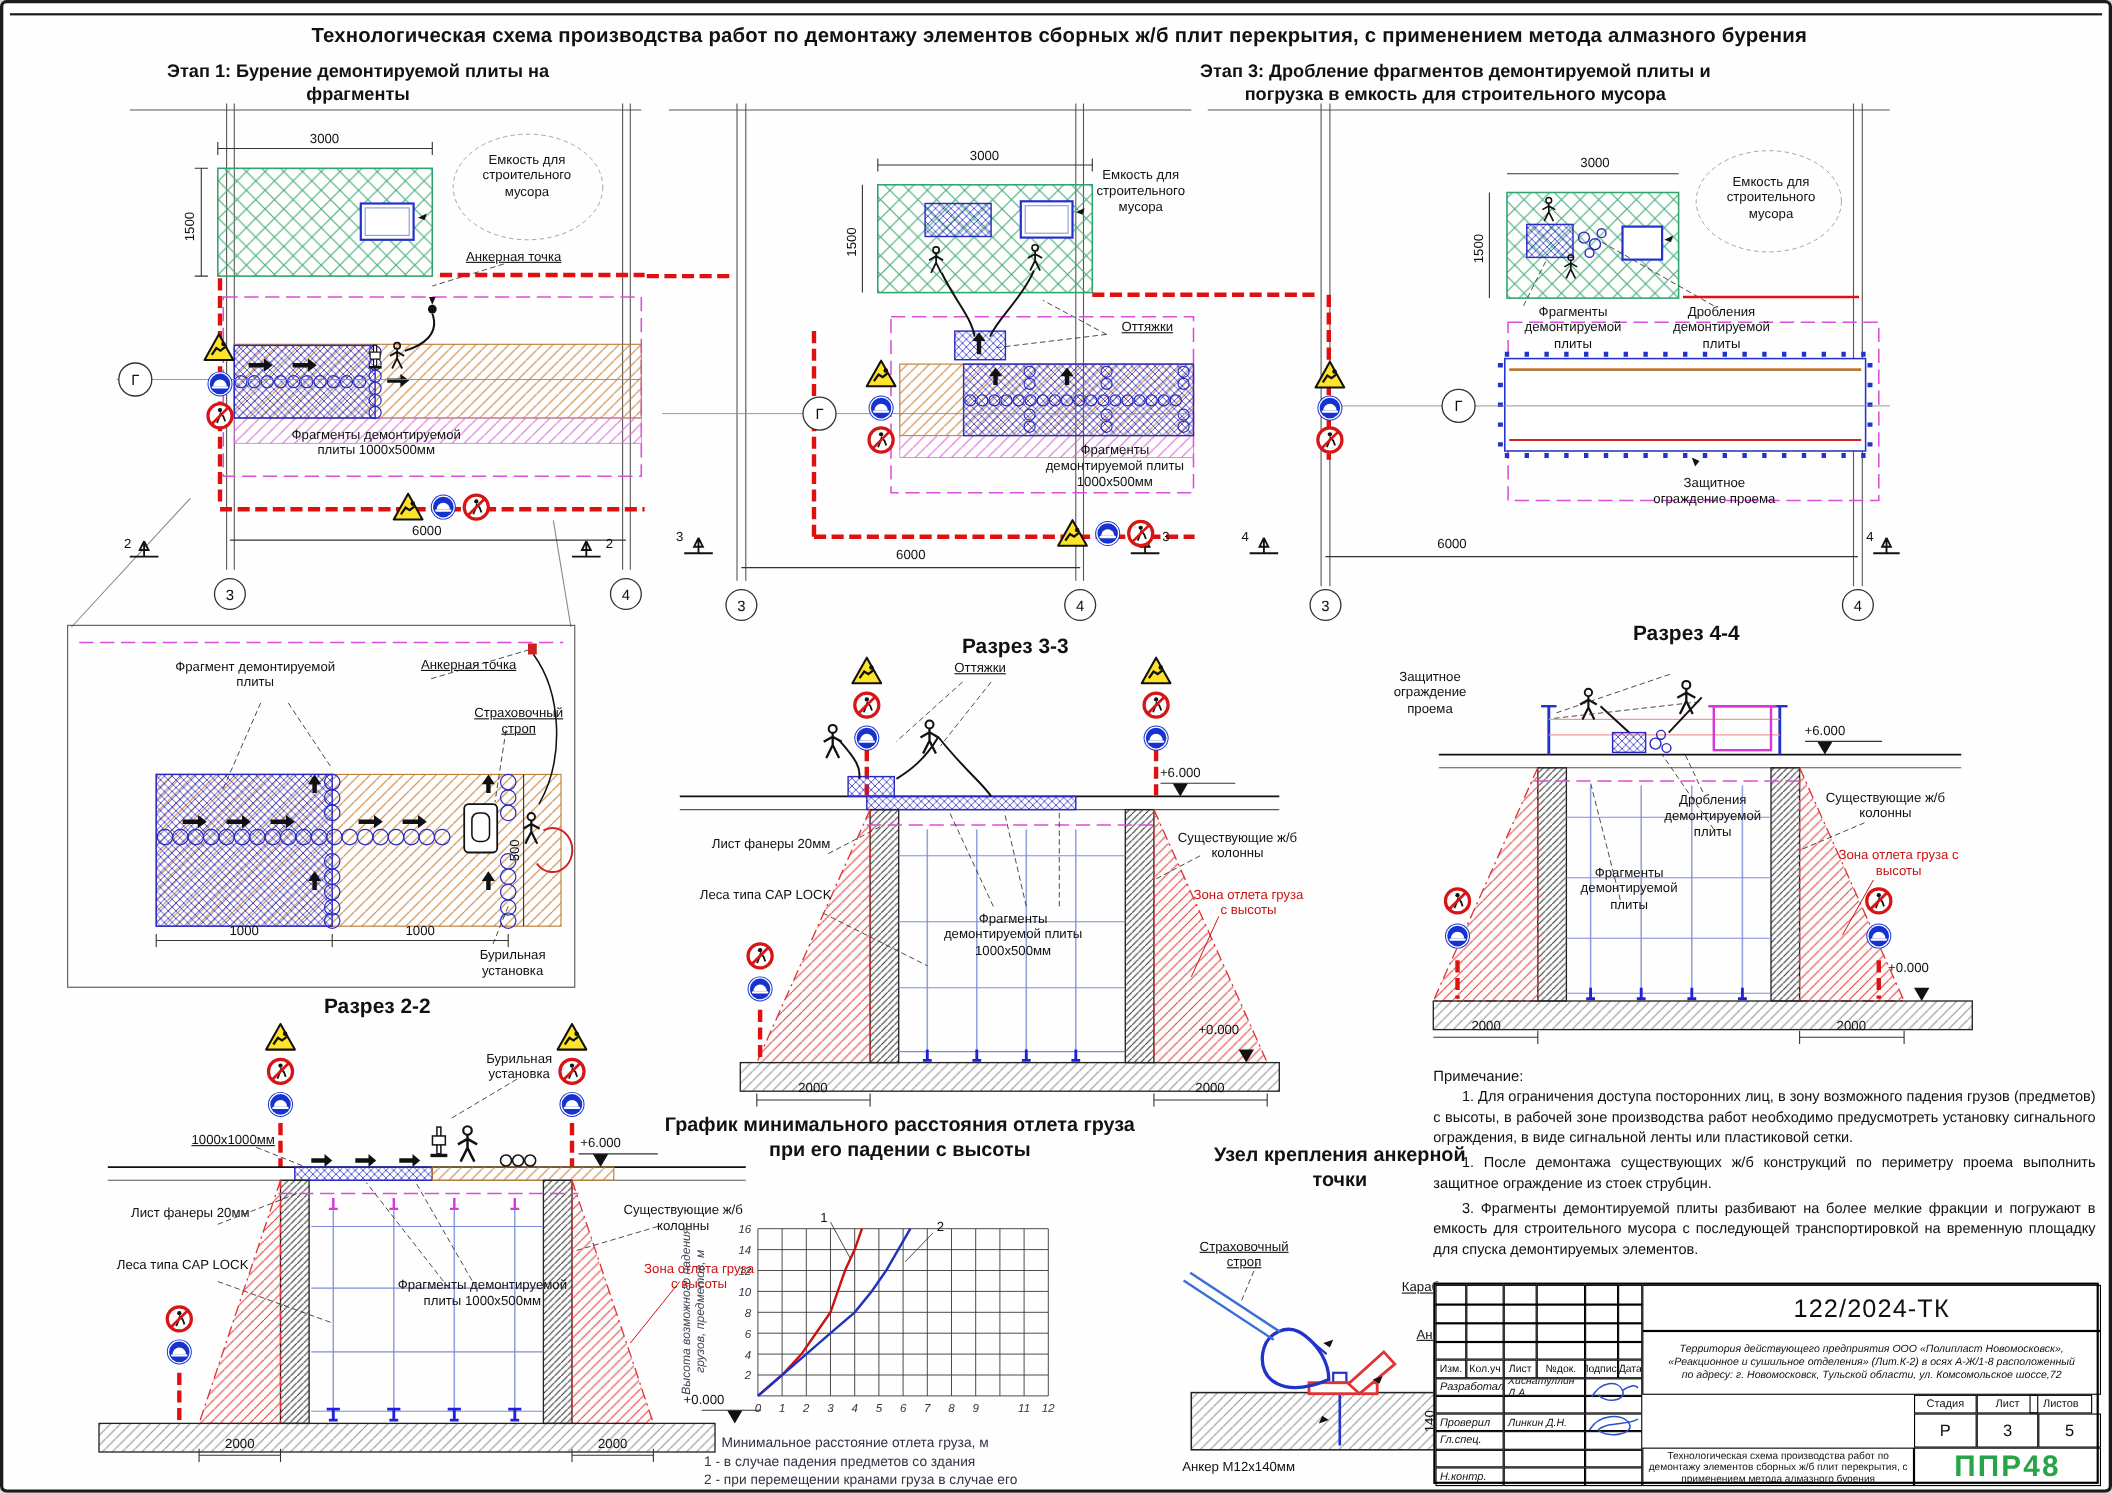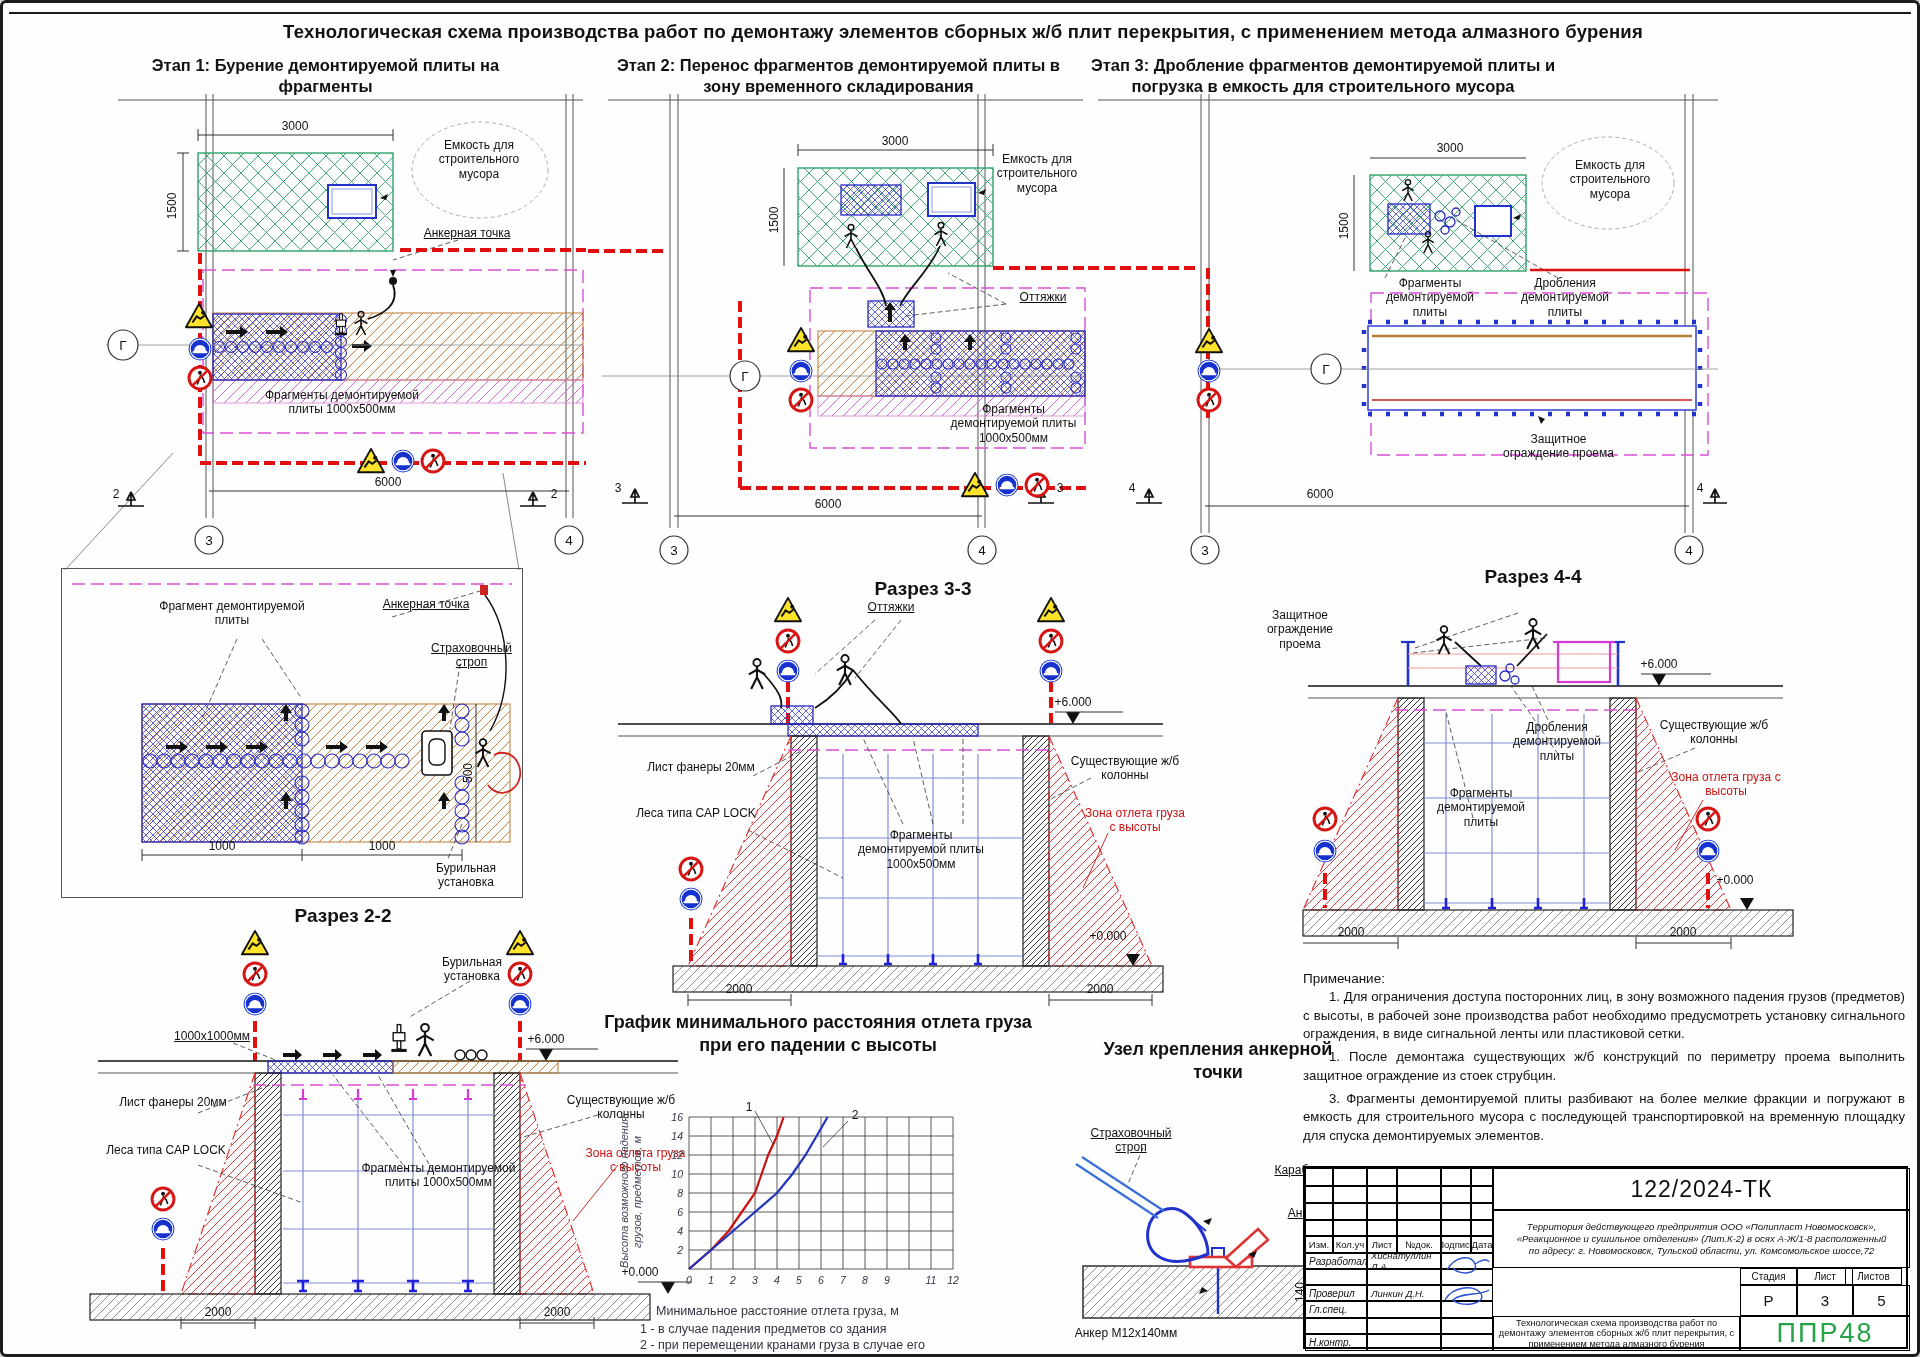--- a/index.html
+++ b/index.html
@@ -112,21 +112,20 @@
 </svg>
 
 <svg width="1920" height="1357" style="position:absolute;left:0;top:0">
   <line x1="170" y1="450" x2="62" y2="567" stroke="#888" stroke-width="1"></line>
   <line x1="500" y1="470" x2="516" y2="567" stroke="#888" stroke-width="1"></line>
 </svg>
 
 <div class="main-title">Технологическая схема производства работ по демонтажу элементов сборных ж/б  плит перекрытия, с применением метода алмазного бурения</div>
 
 <div class="ttl" style="left:100px;top:52px;width:445px">Этап 1: Бурение демонтируемой плиты на фрагменты</div>
-<div class="ttl" style="left:608px;top:52px;width:455px">Этап 2: Перенос фрагментов демонтируемой плиты в зону временного складирования</div>
 <div class="ttl" style="left:1080px;top:52px;width:480px">Этап 3: Дробление фрагментов демонтируемой плиты и погрузка в емкость для строительного мусора</div>
 
 <div class="panel" style="left:85px;top:85px;width:500px;height:478px">
   <svg width="500" height="478" viewBox="0 0 500 478">
     <line x1="30" y1="12" x2="495" y2="12" class="thin"></line>
     <line x1="118" y1="6" x2="118" y2="430" class="thin"></line>
         <line x1="125" y1="6" x2="125" y2="430" class="thin"></line>
     <line x1="478" y1="6" x2="478" y2="430" class="thin"></line>
         <line x1="485" y1="6" x2="485" y2="430" class="thin"></line>
     <rect x="110" y="65" width="195" height="98" class="grn"></rect>
@@ -890,16 +889,16 @@
 
   <div class="c" style="left:188px;top:0;width:417px;height:42px;font-size:23px;letter-spacing:1px">122/2024-ТК</div>
   <div class="c" style="left:188px;top:42px;width:417px;height:58px;font-size:9.6px;font-style:italic;padding:1px 20px;line-height:1.25">Территория действующего предприятия ООО «Полипласт Новомосковск», «Реакционное и сушильное отделения» (Лит.К-2) в осях А-Ж/1-8 расположенный по адресу: г. Новомосковск, Тульской области, ул. Комсомольское шоссе,72</div>
   <div class="c" style="left:188px;top:148px;width:247px;height:35px;font-size:9.2px;padding:1px 3px;line-height:1.15">Технологическая схема производства работ по демонтажу элементов сборных ж/б плит перекрытия, с применением метода алмазного бурения</div>
   <div class="c" style="left:435px;top:100px;width:57px;height:17px;font-size:10px">Стадия</div>
   <div class="c" style="left:492px;top:100px;width:56px;height:17px;font-size:10px">Лист</div>
   <div class="c" style="left:540px;top:100px;width:57px;height:17px;font-size:10px">Листов</div>
   <div class="c" style="left:435px;top:117px;width:57px;height:31px;font-size:15px">Р</div>
   <div class="c" style="left:492px;top:117px;width:56px;height:31px;font-size:15px">3</div>
   <div class="c" style="left:548px;top:117px;width:57px;height:31px;font-size:15px">5</div>
-  <div class="c" style="left:435px;top:148px;width:170px;height:35px;font-size:27px;font-weight:normal;color:#27a348;letter-spacing:2px">ППР48</div>
+  <div class="c" style="left:435px;top:148px;width:170px;height:35px;font-size:27px;font-weight:bold;color:#27a348;letter-spacing:2px">ППР48</div>
 </div>
 
 </div>
 
 </body></html>

